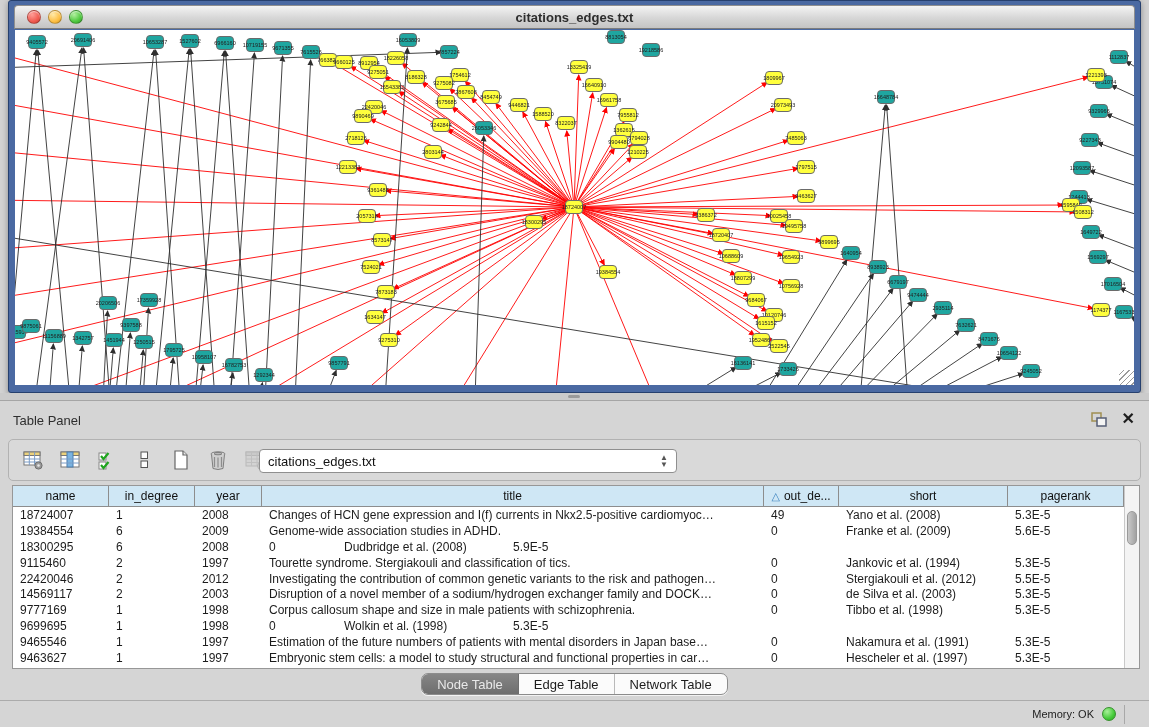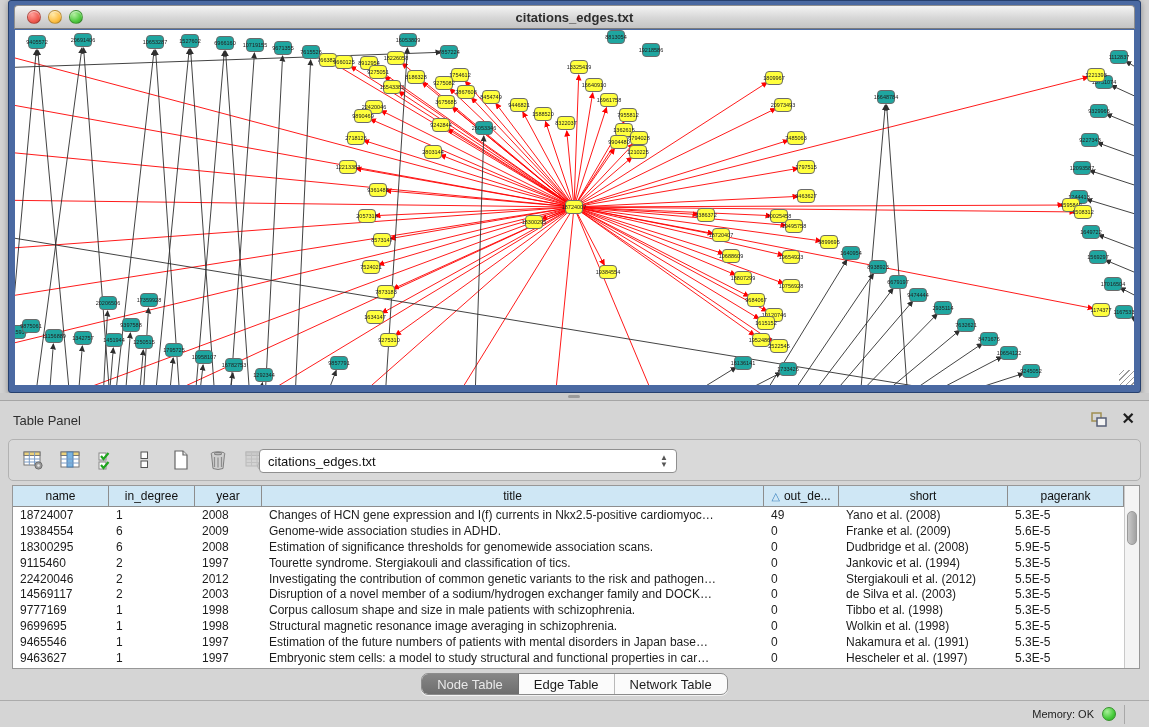--- a/index.html
+++ b/index.html
@@ -815,21 +815,20 @@
             <div class="td c2">2009</div>
             <div class="td c3">Genome-wide association studies in ADHD.</div>
             <div class="td c4">0</div>
             <div class="td c5">Franke et al. (2009)</div>
             <div class="td c6">5.6E-5</div>
           </div>
           <div class="t-row">
             <div class="td c0">18300295</div>
             <div class="td c1">6</div>
             <div class="td c2">2008</div>
-            <div class="td c3">Estimation of significance thresholds for genomewide association scans.</div>
             <div class="td c4">0</div>
             <div class="td c5">Dudbridge et al. (2008)</div>
             <div class="td c6">5.9E-5</div>
           </div>
           <div class="t-row">
             <div class="td c0">9115460</div>
             <div class="td c1">2</div>
             <div class="td c2">1997</div>
             <div class="td c3">Tourette syndrome. Stergiakouli and classification of tics.</div>
             <div class="td c4">0</div>
@@ -860,21 +859,20 @@
             <div class="td c2">1998</div>
             <div class="td c3">Corpus callosum shape and size in male patients with schizophrenia.</div>
             <div class="td c4">0</div>
             <div class="td c5">Tibbo et al. (1998)</div>
             <div class="td c6">5.3E-5</div>
           </div>
           <div class="t-row">
             <div class="td c0">9699695</div>
             <div class="td c1">1</div>
             <div class="td c2">1998</div>
-            <div class="td c3">Structural magnetic resonance image averaging in schizophrenia.</div>
             <div class="td c4">0</div>
             <div class="td c5">Wolkin et al. (1998)</div>
             <div class="td c6">5.3E-5</div>
           </div>
           <div class="t-row">
             <div class="td c0">9465546</div>
             <div class="td c1">1</div>
             <div class="td c2">1997</div>
             <div class="td c3">Estimation of the future numbers of patients with mental disorders in Japan base…</div>
             <div class="td c4">0</div>

